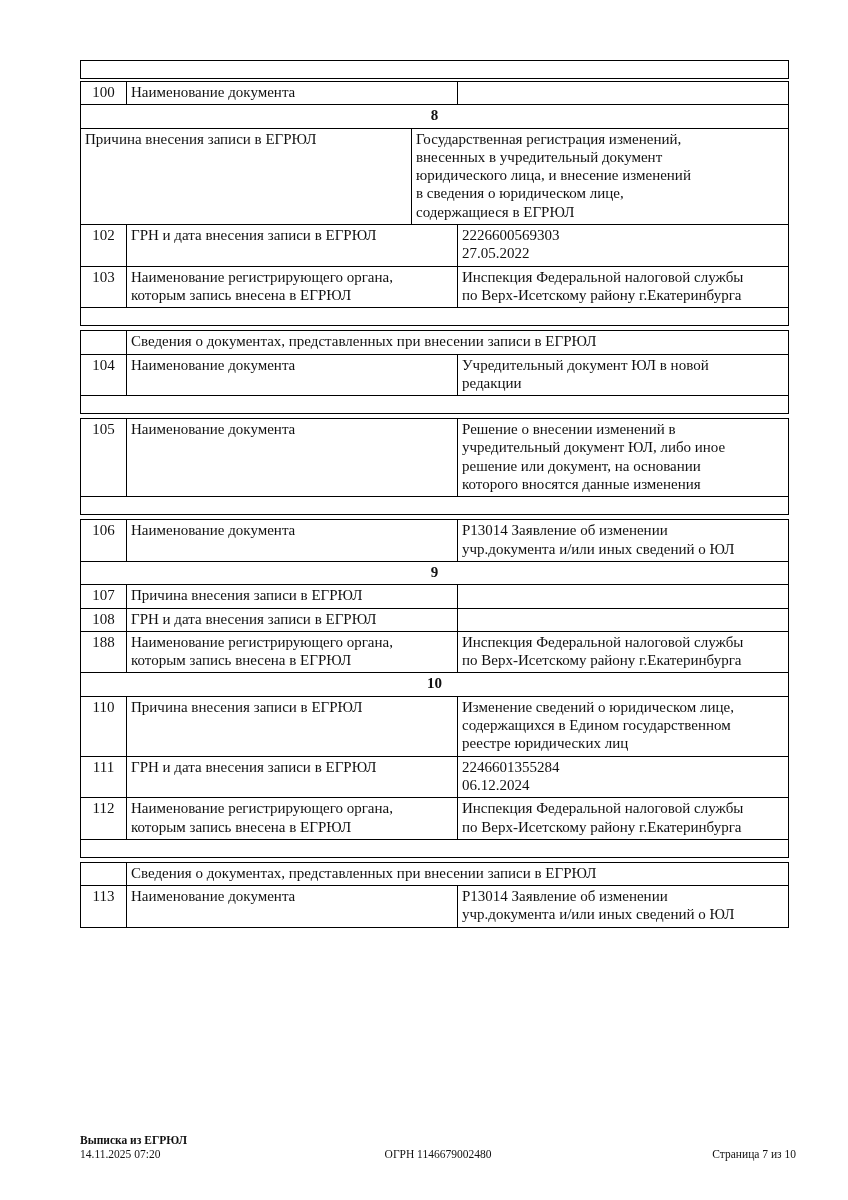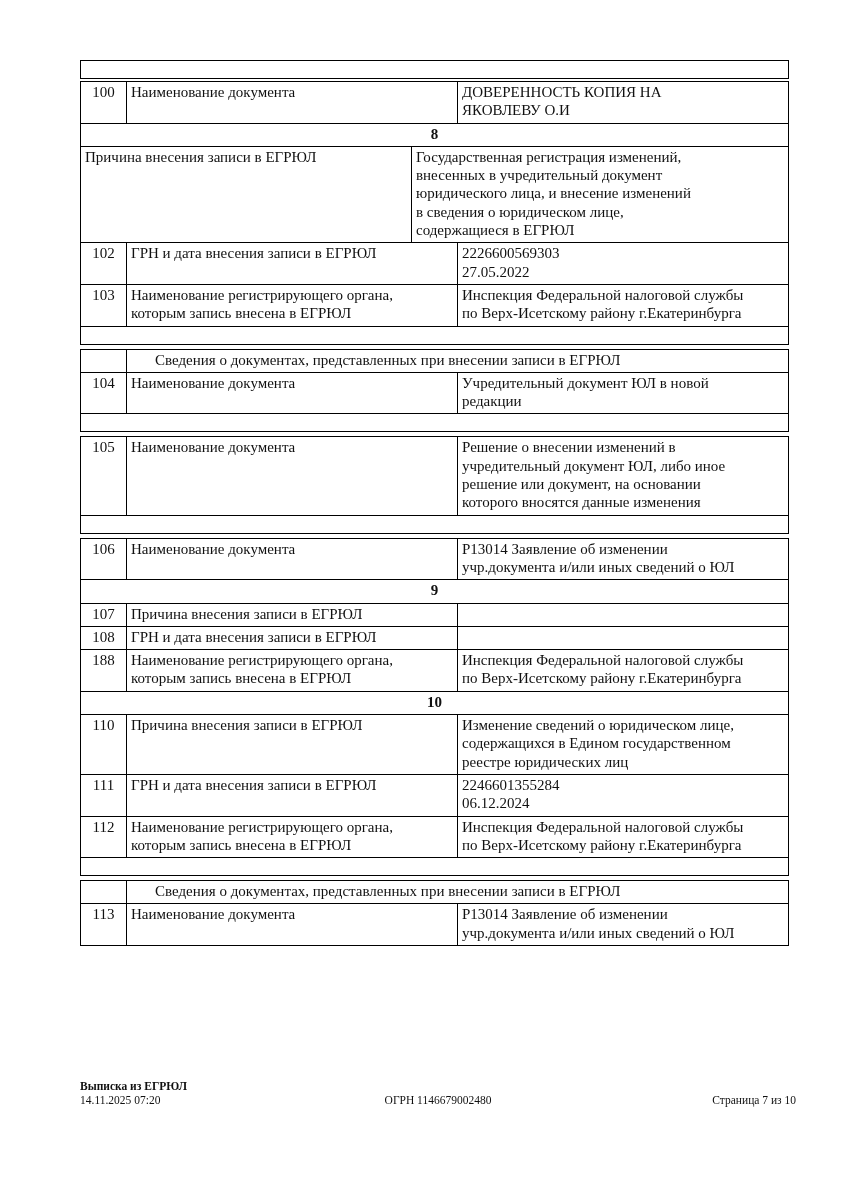--- a/index.html
+++ b/index.html
@@ -54,33 +54,32 @@
     white-space: pre-line;
   }
   .cell.value {
     flex: 1 1 auto;
     white-space: pre-line;
     min-width: 0;
   }
   .cell.wide {
     flex: 1 1 auto;
     min-width: 0;
-    margin-left: 24px;
   }
   .row.section-header {
     display: block;
     text-align: center;
     font-weight: bold;
     padding: 1px 0 3px 0;
   }
   .row.spacer { height: 17px; }
   .footer {
     position: absolute;
     left: 80px;
-    top: 1080px;
+    top: 1134px;
     width: 716px;
     display: flex;
     align-items: flex-end;
     font-size: 11.5px;
     line-height: 1.18;
   }
   .footer .f-left   { flex: 1 1 33%; }
   .footer .f-center { flex: 1 1 34%; text-align: center; }
   .footer .f-right  { flex: 1 1 33%; text-align: right; }
   .footer .f-title  { font-weight: bold; }
@@ -93,22 +92,20 @@
   <div class="table-area">
 
     <div class="block mb-sm">
       <div class="row spacer"></div>
     </div>
 
     <div class="block">
       <div class="row">
         <div class="cell num">100</div>
         <div class="cell label">Наименование документа</div>
-        <div class="cell value">ДОВЕРЕННОСТЬ КОПИЯ НА
-ЯКОВЛЕВУ О.И</div>
       </div>
       <div class="row section-header">8</div>
       <div class="row">
         <div class="cell label">Причина внесения записи в ЕГРЮЛ</div>
         <div class="cell value">Государственная регистрация изменений,
 внесенных в учредительный документ
 юридического лица, и внесение изменений
 в сведения о юридическом лице,
 содержащиеся в ЕГРЮЛ</div>
       </div>

